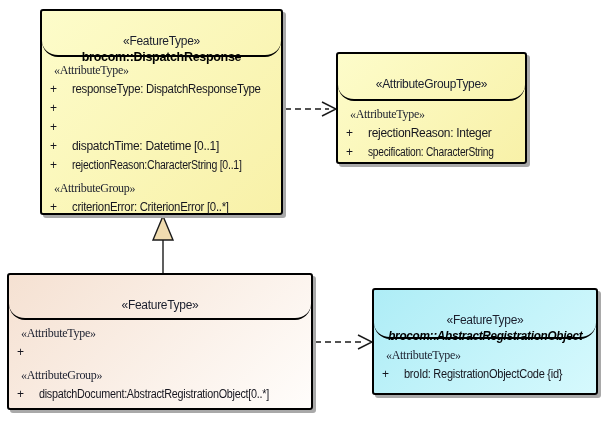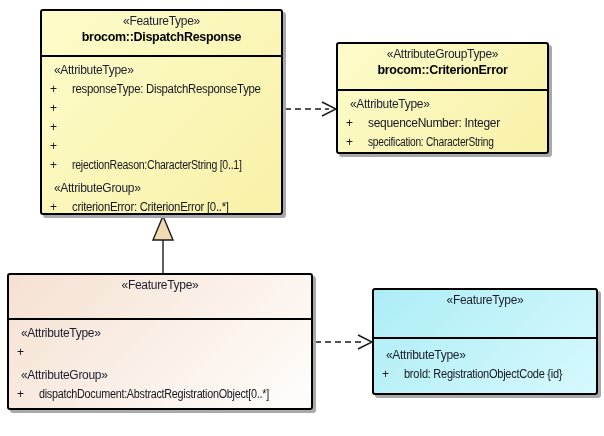--- a/index.html
+++ b/index.html
@@ -12,41 +12,41 @@
     position:absolute;box-sizing:border-box;
     border:2px solid #000;border-radius:3px;
     box-shadow:3px 3px 0 #a9a9a9;
     z-index:2;font-size:12px;letter-spacing:-0.3px;
   }
   .box-yellow{background:linear-gradient(135deg,#fdfcca 0%,#f8f1a8 100%);}
   .box-peach {background:linear-gradient(135deg,#f5e1d2 0%,#fffdfb 100%);}
   .box-cyan  {background:linear-gradient(135deg,#aeedf6 0%,#d6f9fd 100%);}
   .umlhead{
     box-sizing:border-box;border-bottom:2px solid #000;
-    text-align:center;padding-top:3px;
+    text-align:center;padding-top:23px;border-radius:16px;
   }
   .stereo{display:block;font-size:12px;color:#1b1f2e;}
   .clsname{display:block;font-size:12.5px;font-weight:bold;color:#000;margin-top:2px;white-space:nowrap;}
   .clsname.abstract{font-style:italic;}
   .umlbody{padding-top:4px;}
-  .sec-heading{margin:0 0 0 12px;line-height:19px;white-space:nowrap;color:#1b1f2e;}
+  .sec-heading{margin:0 0 0 12px;line-height:19px;white-space:nowrap;color:#1b1f2e;font-family:Liberation Serif, serif;}
   .gap{height:4px;}
   .row{display:flex;line-height:19px;}
   .vis{width:22px;padding-left:8px;flex:none;}
   .txt{white-space:nowrap;display:inline-block;}
   .sq95{transform:scaleX(.95);transform-origin:0 50%;}
   .sq92{transform:scaleX(.92);transform-origin:0 50%;}
   .sq90{transform:scaleX(.90);transform-origin:0 50%;}
   .sq88{transform:scaleX(.88);transform-origin:0 50%;}
   .sq85{transform:scaleX(.85);transform-origin:0 50%;}
   .nm-squeeze{display:inline-block;transform:scaleX(.94);transform-origin:50% 50%;}
   
   #box-dispatch-response{left:40px;top:9px;width:243px;height:206px;}
   #box-dispatch-response .umlhead{height:46px;}
-  #box-criterion-error{left:336px;top:42px;width:213px;height:112px;}
+  #box-criterion-error{left:336px;top:52px;width:191px;height:112px;}
   #box-criterion-error .umlhead{height:47px;}
   #box-dcr{left:7px;top:273px;width:306px;height:137px;}
   #box-dcr .umlhead{height:45px;}
   #box-aro{left:372px;top:288px;width:226px;height:107px;}
   #box-aro .umlhead{height:49px;}
   #box-aro .umlbody{padding-top:7px;}
   
   #connector-layer{position:absolute;left:0;top:0;z-index:1;}
 </style>
 </head>
@@ -84,44 +84,44 @@
         <span class="txt sq95">responseType: DispatchResponseType</span>
       </div>
       <div class="row">
         <span class="vis">+</span>
       </div>
       <div class="row">
         <span class="vis">+</span>
       </div>
       <div class="row">
         <span class="vis">+</span>
+        <span class="txt">dispatchTime: Datetime [0..1]</span>
       </div>
       <div class="row">
         <span class="vis">+</span>
         <span class="txt sq88">rejectionReason:CharacterString [0..1]</span>
       </div>
       <div class="gap"></div>
       <div class="sec-heading">«AttributeGroup»</div>
       <div class="row">
         <span class="vis">+</span>
         <span class="txt sq95">criterionError: CriterionError [0..*]</span>
       </div>
     </div>
   </div>
 
   <div id="box-criterion-error" class="umlbox box-yellow">
     <div class="umlhead">
       <span class="stereo">«AttributeGroupType»</span>
-      <span class="clsname">brocom::CriterionError</span>
     </div>
     <div class="umlbody">
       <div class="sec-heading">«AttributeType»</div>
       <div class="row">
         <span class="vis">+</span>
-        <span class="txt">sequenceNumber: Integer</span>
+        <span class="txt">rejectionReason: Integer</span>
       </div>
       <div class="row">
         <span class="vis">+</span>
         <span class="txt sq85">specification: CharacterString</span>
       </div>
     </div>
   </div>
 
   <div id="box-dcr" class="umlbox box-peach">
     <div class="umlhead">
@@ -137,20 +137,21 @@
       <div class="row">
         <span class="vis">+</span>
         <span class="txt sq90">dispatchDocument:AbstractRegistrationObject[0..*]</span>
       </div>
     </div>
   </div>
 
   <div id="box-aro" class="umlbox box-cyan">
     <div class="umlhead">
       <span class="stereo">«FeatureType»</span>
+      <span class="clsname abstract"><span class="nm-squeeze">brocom::AbstractRegistrationObject</span></span>
     </div>
     <div class="umlbody">
       <div class="sec-heading">«AttributeType»</div>
       <div class="row">
         <span class="vis">+</span>
         <span class="txt sq92">broId: RegistrationObjectCode {id}</span>
       </div>
     </div>
   </div>
 

